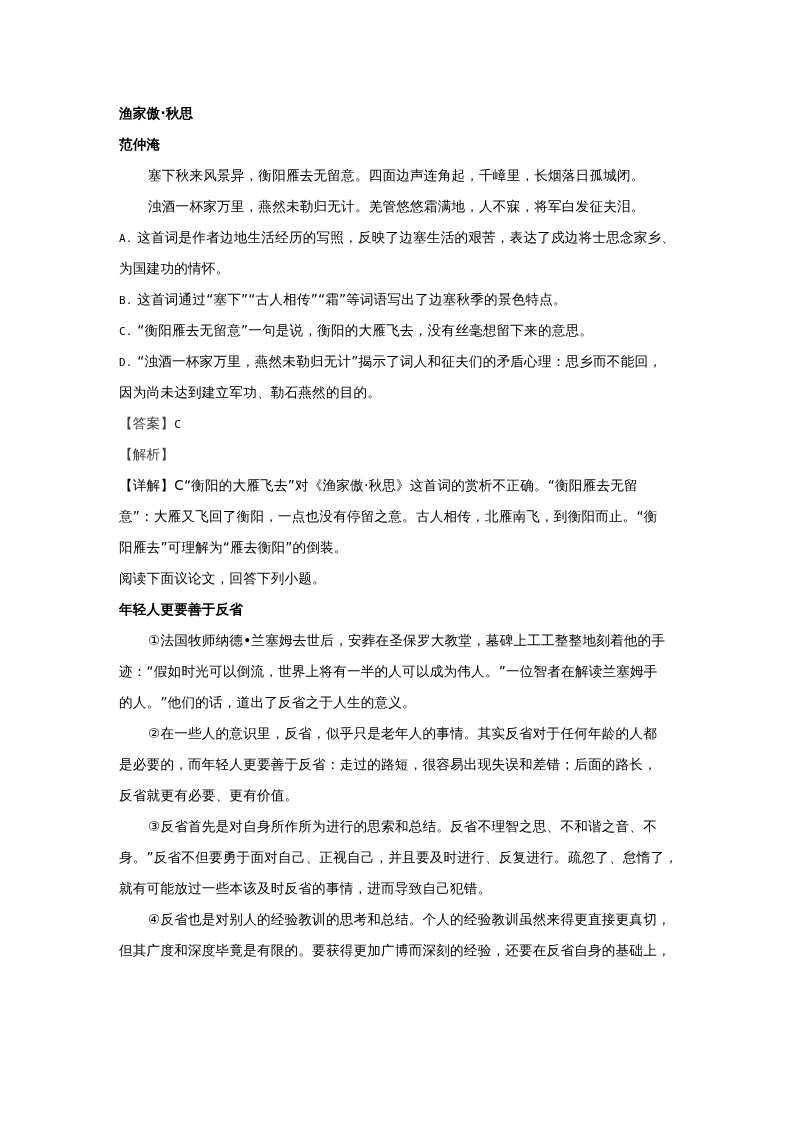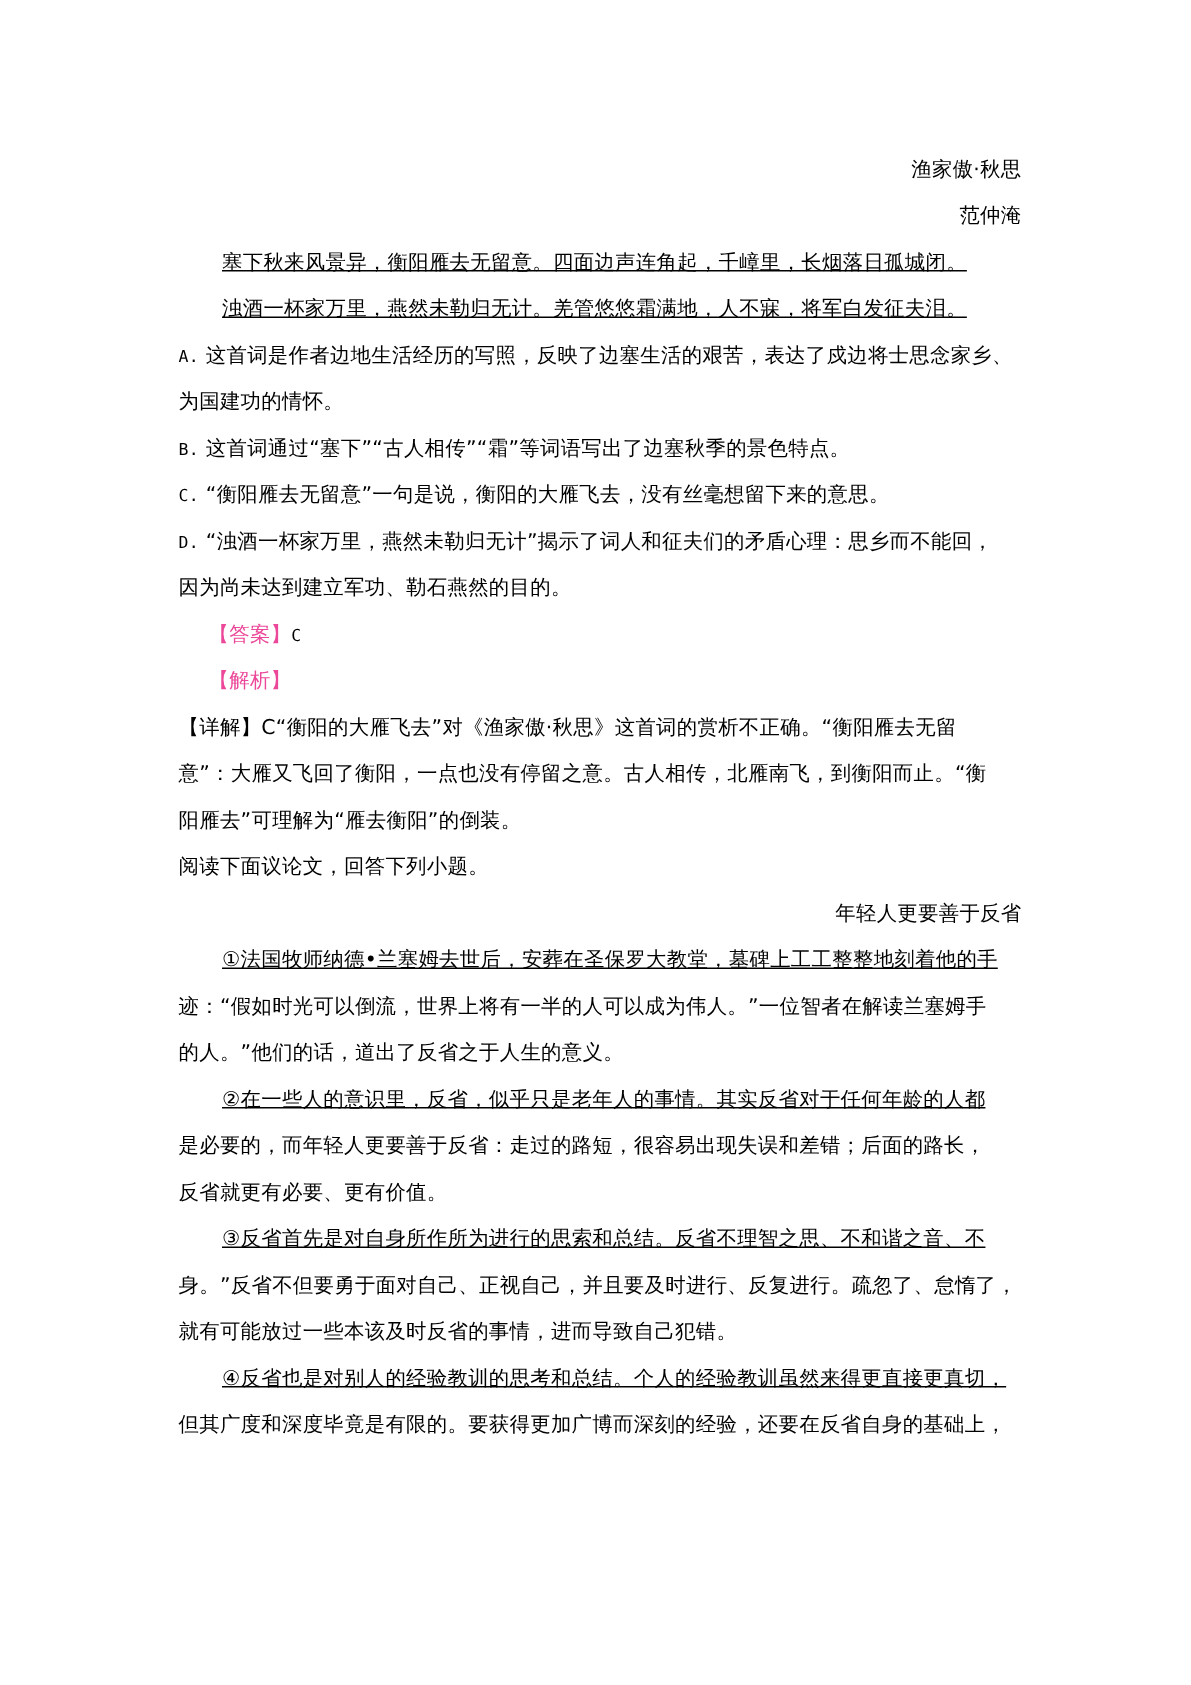--- a/index.html
+++ b/index.html
@@ -1,22 +1,22 @@
 <!DOCTYPE html>
 <html><head>
 <meta charset="utf-8">
 <style>
   html, body { margin: 0; padding: 0; background: #ffffff; }
   body { width: 794px; height: 1123px; position: relative; overflow: hidden;
          font-family: "DejaVu Sans", "Liberation Sans", sans-serif; color: #000; }
   .page { position: absolute; left: 119px; top: 98px; width: 562px; }
   .line { font-size: 13.6px; line-height: 31px; height: 31px; white-space: nowrap; letter-spacing: 0.2px; }
-  .center { text-align: right; }
-  .indent { padding-left: 29px; text-decoration: underline; }
-  .blue { color: #ec4899; margin-left: 20px; }
+  .center { text-align: left; font-weight: bold; }
+  .indent { padding-left: 29px; }
+  .blue { color: #404040; }
   .opt-letter { font-family: "DejaVu Sans Mono", "Liberation Mono", monospace; font-size: 11px; }
 </style>
 </head>
 <body>
 
 <div class="page">
   <div class="line center">渔家傲·秋思</div>
   <div class="line center">范仲淹</div>
   <div class="line indent">塞下秋来风景异，衡阳雁去无留意。四面边声连角起，千嶂里，长烟落日孤城闭。</div>
   <div class="line indent">浊酒一杯家万里，燕然未勒归无计。羌管悠悠霜满地，人不寐，将军白发征夫泪。</div>

